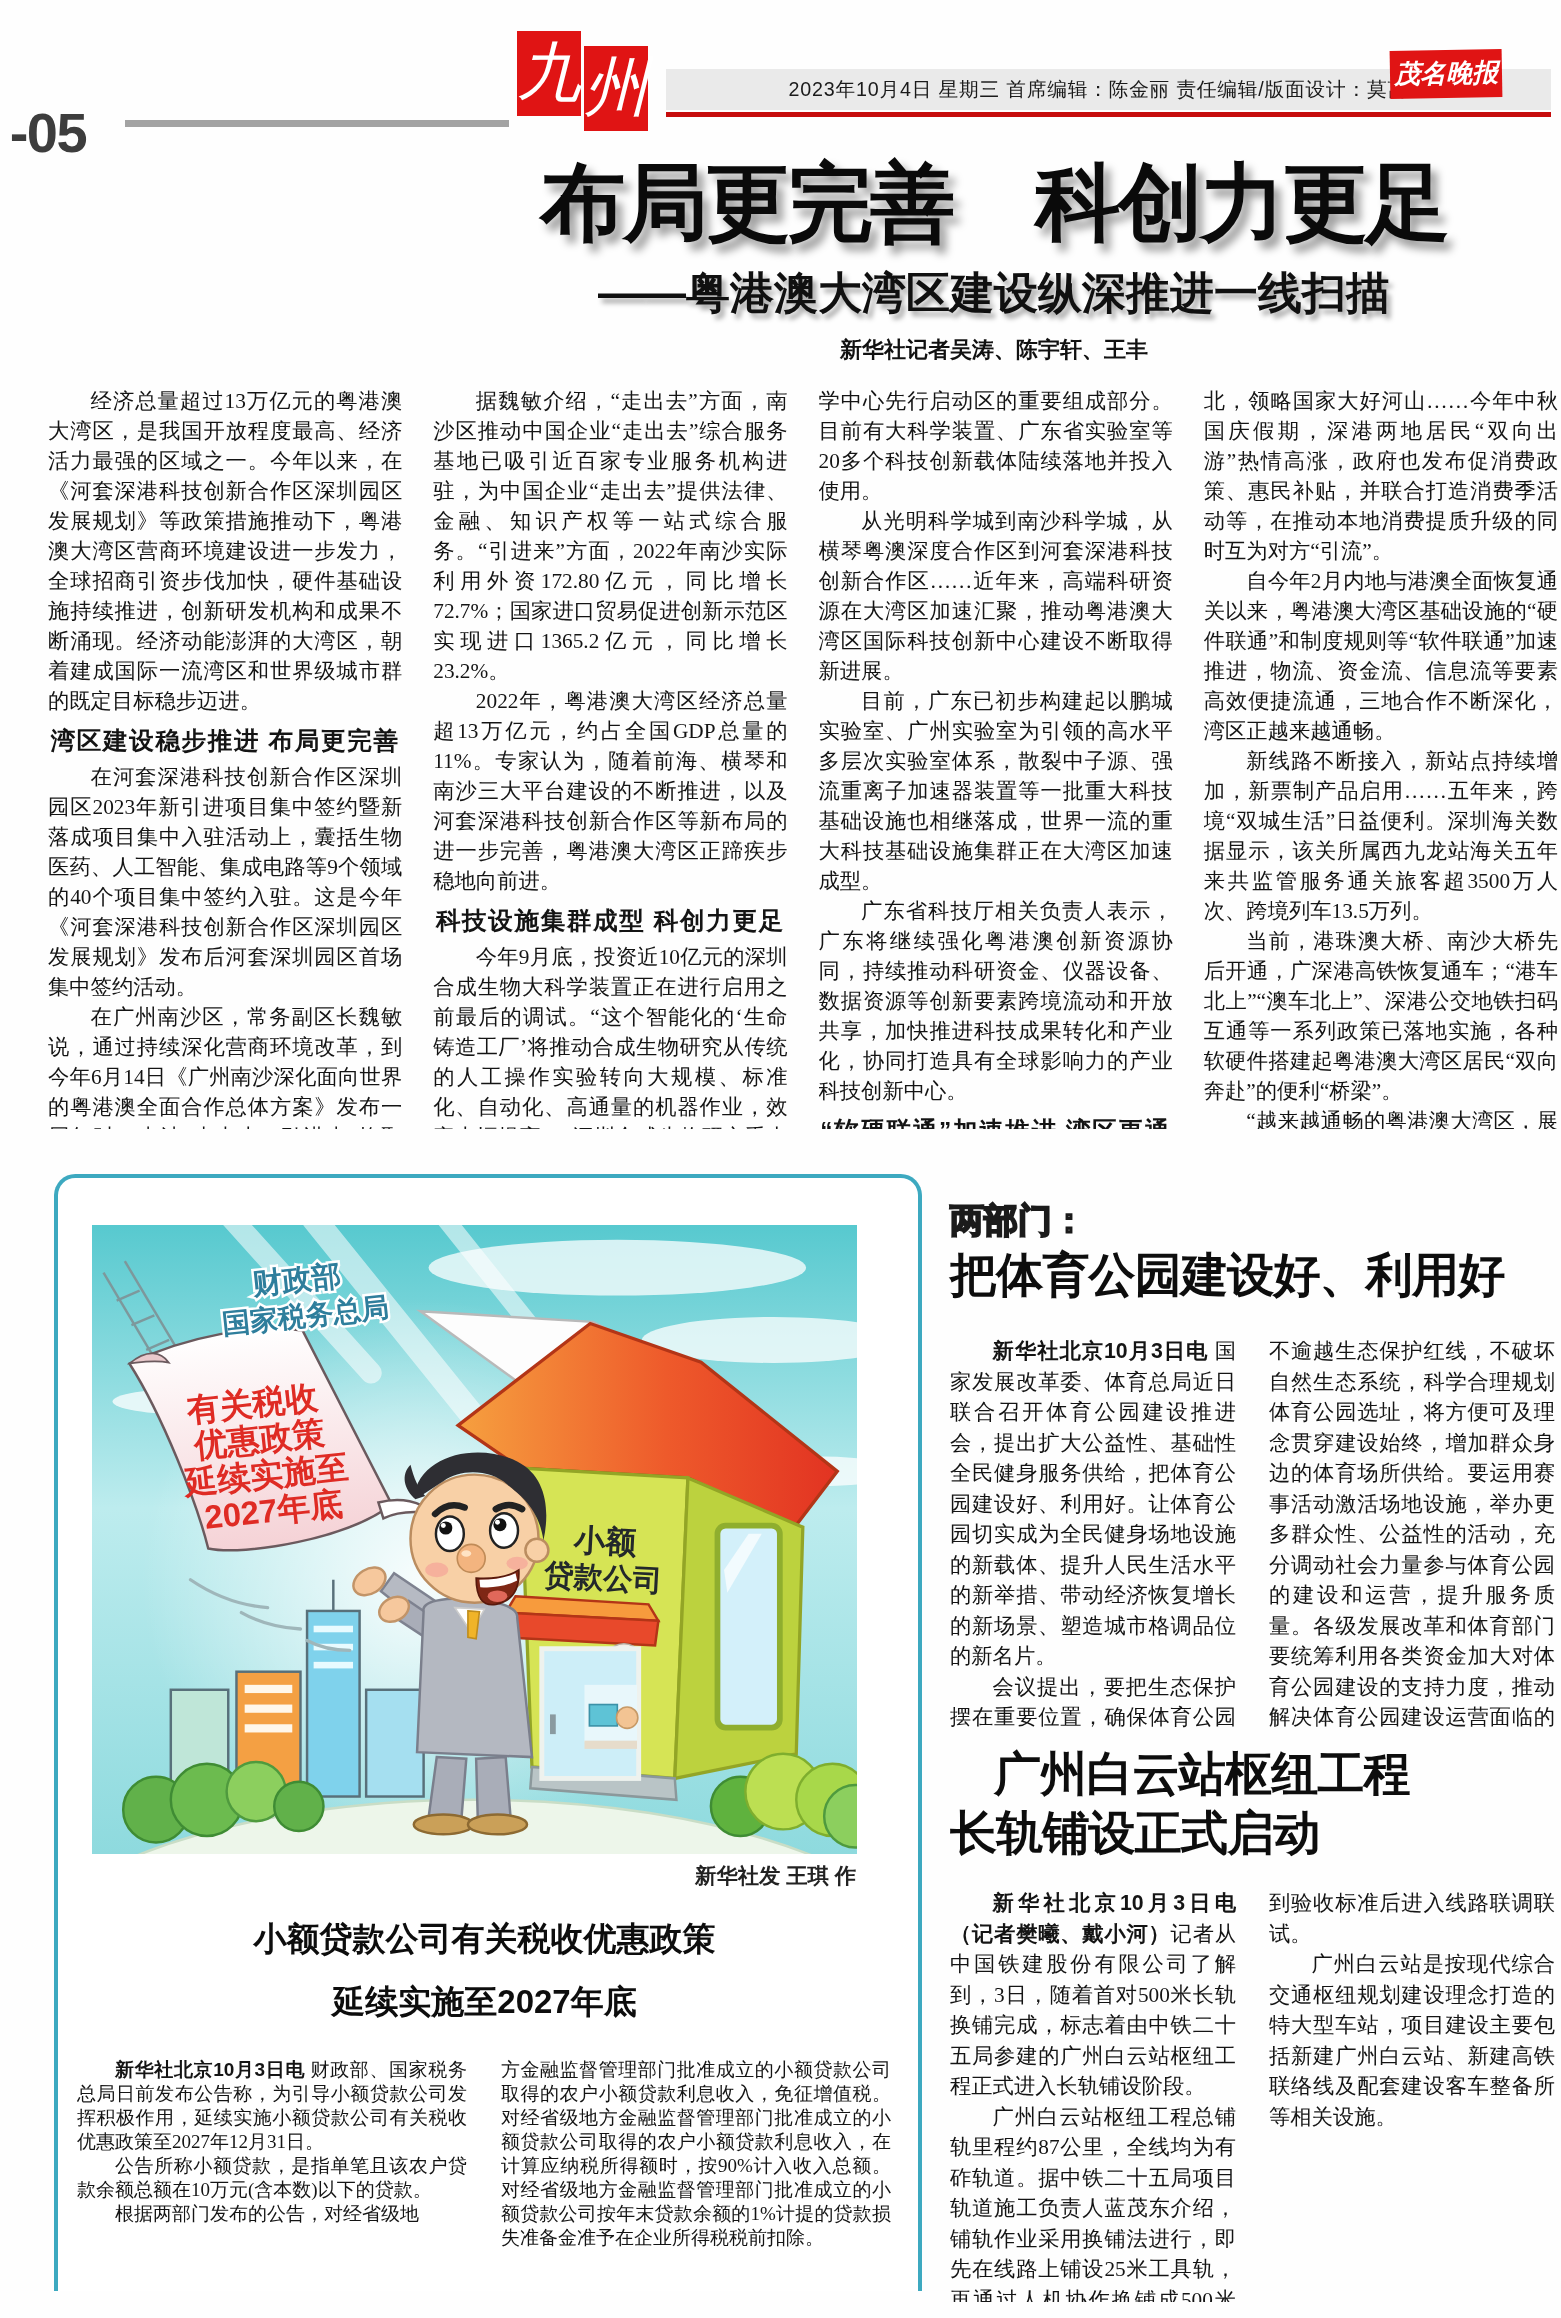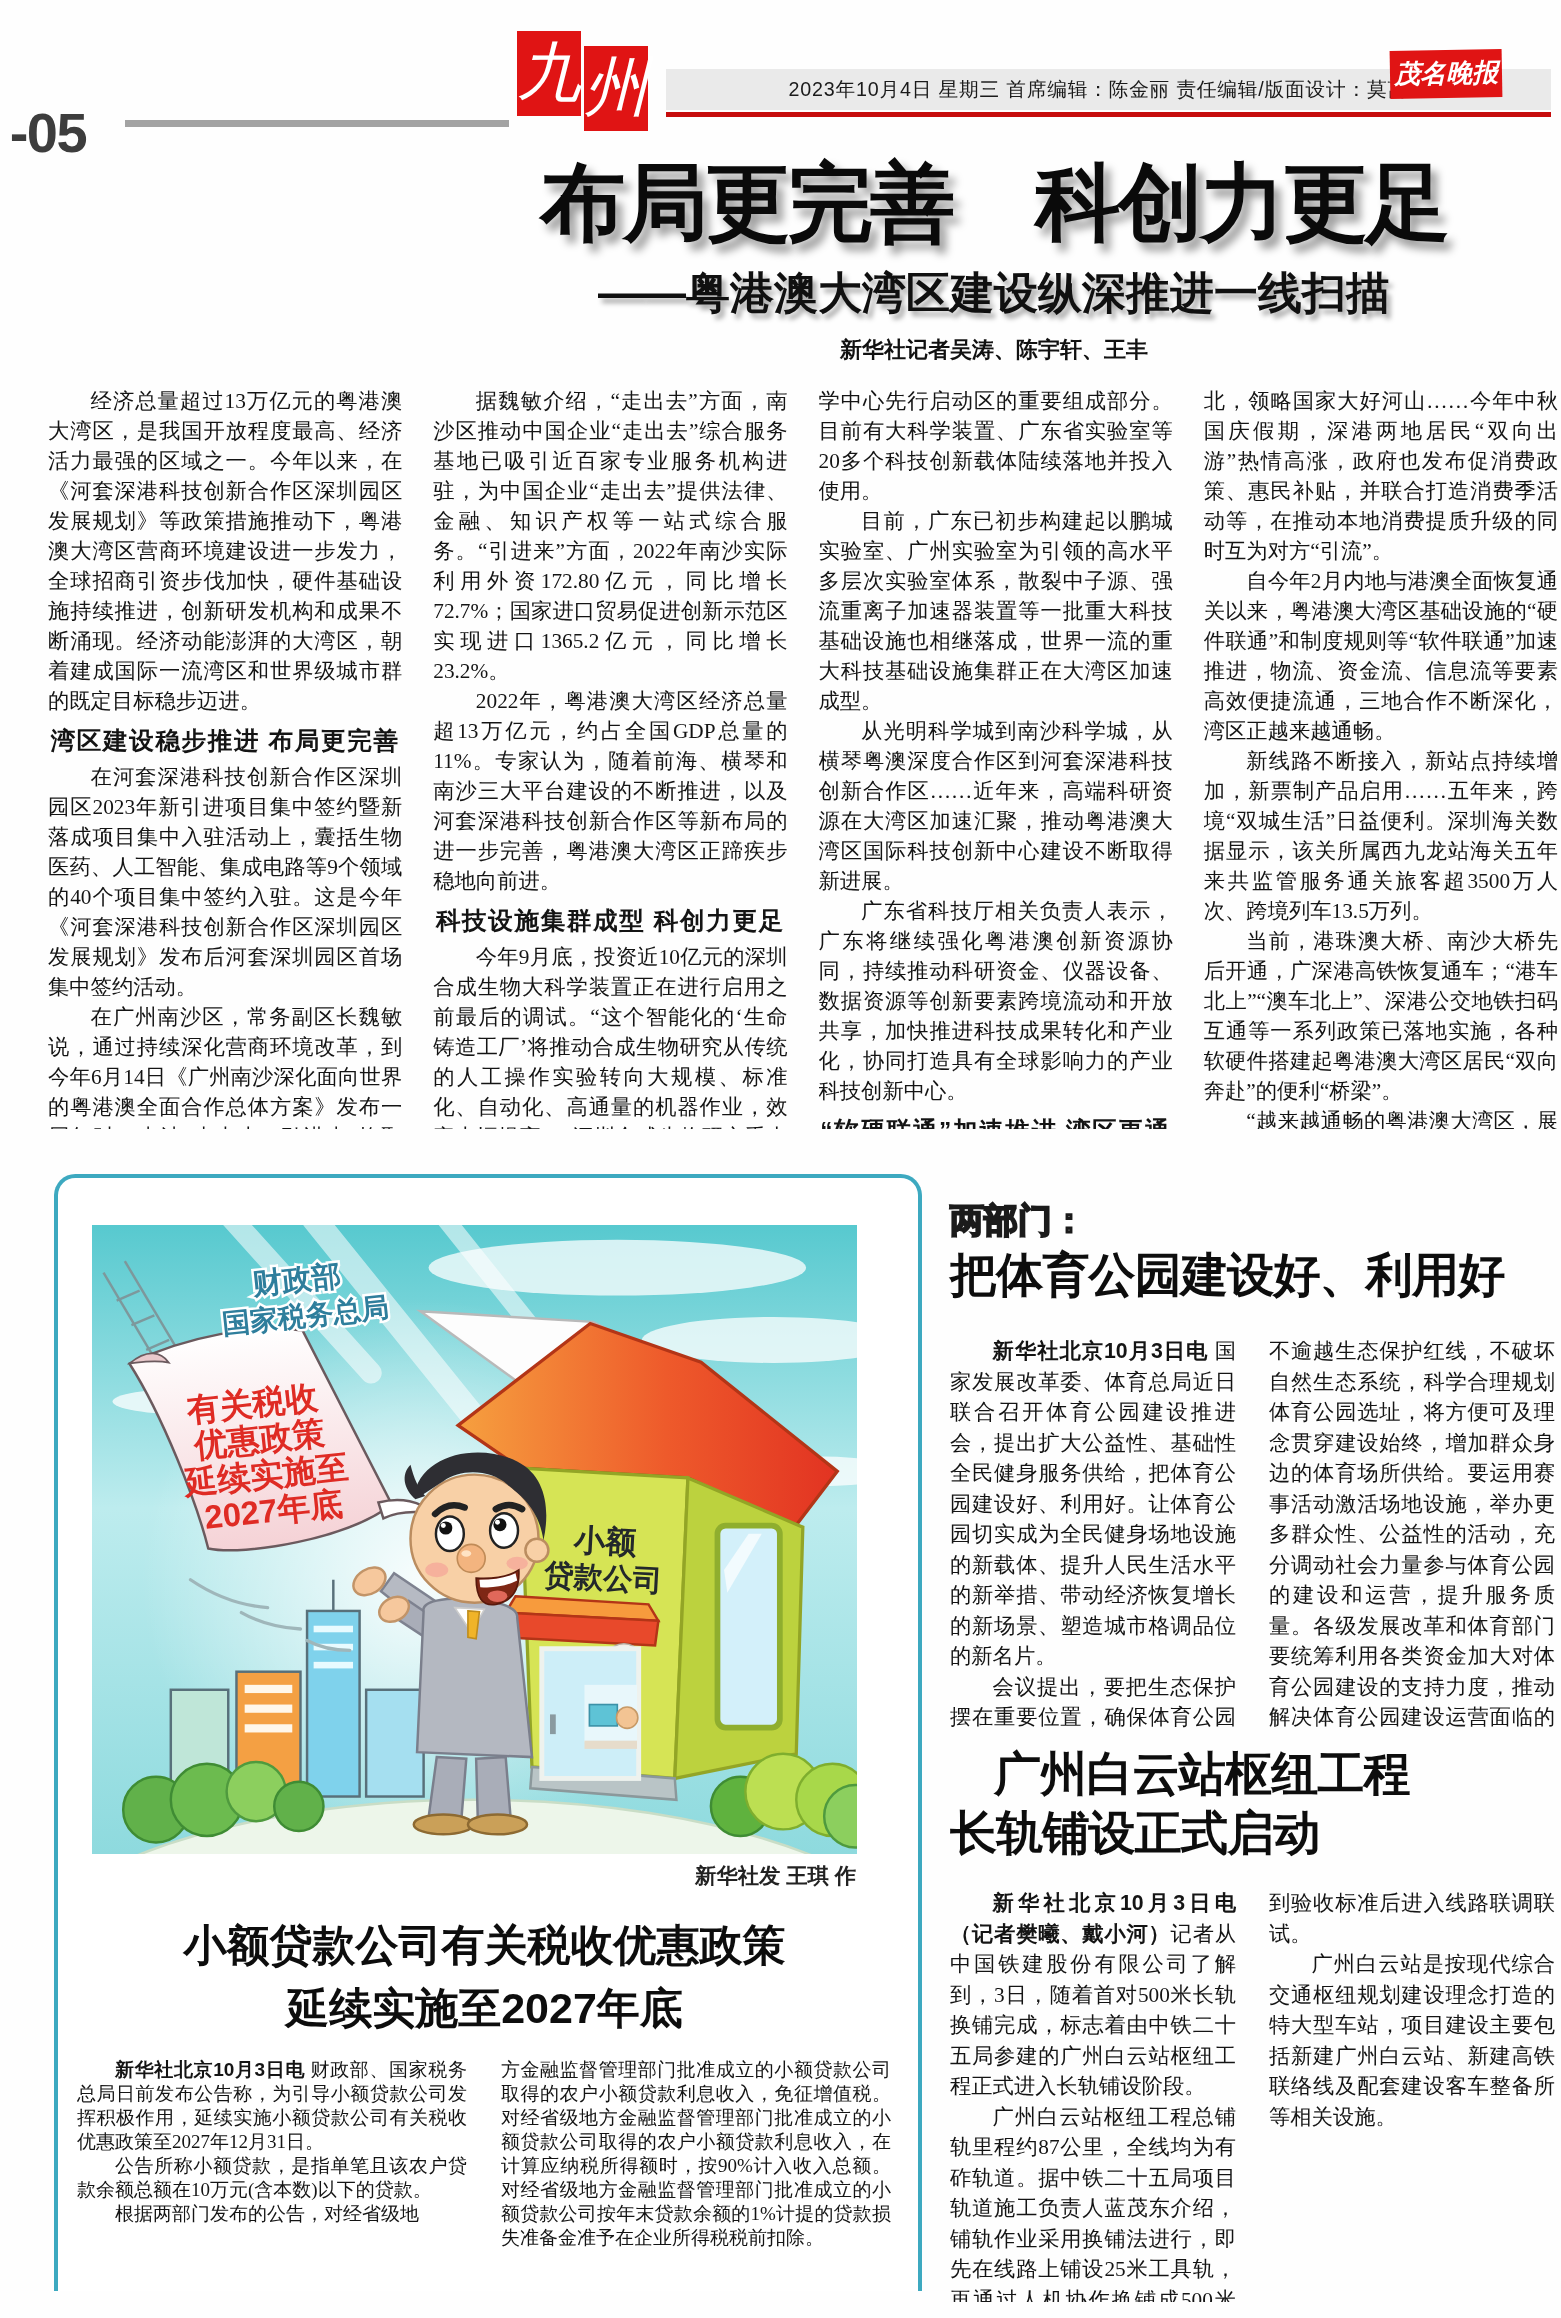--- a/index.html
+++ b/index.html
@@ -51,21 +51,21 @@
              font-size:21.3px;line-height:30px;}
   .main-body .art-h{font-size:24.6px;}
 
   
   .teal-box{position:absolute;left:54px;top:1174px;width:860px;height:1113px;
             border:4.1px solid #3da9c0;border-bottom:none;border-radius:21.3px 21.3px 0 0;background:#fff;}
   .cartoon{position:absolute;left:92px;top:1225px;width:765px;height:629px;}
   .cartoon-caption{position:absolute;left:460px;top:1861px;width:396px;text-align:right;
                    font-family:"Liberation Sans",sans-serif;font-size:21.3px;font-weight:600;color:#222;}
   .loan-title{position:absolute;left:74px;width:821px;text-align:center;
-              font-family:"Liberation Sans",sans-serif;font-weight:900;color:#0d0d0d;font-size:43px;
+              font-family:"Liberation Sans",sans-serif;font-weight:900;color:#0d0d0d;font-size:33px;
               white-space:nowrap;}
   .loan-t1{top:1917px;}
   .loan-t2{top:1980px;}
   .loan-body{position:absolute;left:77px;top:2058px;width:814px;height:235px;gap:34px;
              font-size:19px;line-height:24px;}
 
   
   .r-story{position:absolute;left:950px;width:605px;font-family:"Liberation Sans",sans-serif;}
   .outline-title{position:absolute;left:0;font-size:34px;font-weight:800;color:#ffffff;
                  -webkit-text-stroke:2px #1b1b1b;text-shadow:0 0 0.8px #333;}
@@ -105,22 +105,22 @@
         <p class="art-p">在广州南沙区，常务副区长魏敏说，通过持续深化营商环境改革，到今年6月14日《广州南沙深化面向世界的粤港澳全面合作总体方案》发布一周年时，南沙“走出去”“引进来”均取得重要成绩，高质量对外开放进展明显。</p>
       </div>
     <div class="col">
         <p class="art-p">据魏敏介绍，“走出去”方面，南沙区推动中国企业“走出去”综合服务基地已吸引近百家专业服务机构进驻，为中国企业“走出去”提供法律、金融、知识产权等一站式综合服务。“引进来”方面，2022年南沙实际利用外资172.80亿元，同比增长72.7%；国家进口贸易促进创新示范区实现进口1365.2亿元，同比增长23.2%。</p>
         <p class="art-p">2022年，粤港澳大湾区经济总量超13万亿元，约占全国GDP总量的11%。专家认为，随着前海、横琴和南沙三大平台建设的不断推进，以及河套深港科技创新合作区等新布局的进一步完善，粤港澳大湾区正蹄疾步稳地向前进。</p>
         <p class="art-h">科技设施集群成型 科创力更足</p>
         <p class="art-p">今年9月底，投资近10亿元的深圳合成生物大科学装置正在进行启用之前最后的调试。“这个智能化的‘生命铸造工厂’将推动合成生物研究从传统的人工操作实验转向大规模、标准化、自动化、高通量的机器作业，效率大幅提高。”深圳合成生物研究重大科技基础设施首席科学家刘陈立说。</p>
       </div>
     <div class="col">
         <p class="art-cont">学中心先行启动区的重要组成部分。目前有大科学装置、广东省实验室等20多个科技创新载体陆续落地并投入使用。</p>
+        <p class="art-p">从光明科学城到南沙科学城，从横琴粤澳深度合作区到河套深港科技创新合作区……近年来，高端科研资源在大湾区加速汇聚，推动粤港澳大湾区国际科技创新中心建设不断取得新进展。</p>
         <p class="art-p">目前，广东已初步构建起以鹏城实验室、广州实验室为引领的高水平多层次实验室体系，散裂中子源、强流重离子加速器装置等一批重大科技基础设施也相继落成，世界一流的重大科技基础设施集群正在大湾区加速成型。</p>
-        <p class="art-p">从光明科学城到南沙科学城，从横琴粤澳深度合作区到河套深港科技创新合作区……近年来，高端科研资源在大湾区加速汇聚，推动粤港澳大湾区国际科技创新中心建设不断取得新进展。</p>
         <p class="art-p">广东省科技厅相关负责人表示，广东将继续强化粤港澳创新资源协同，持续推动科研资金、仪器设备、数据资源等创新要素跨境流动和开放共享，加快推进科技成果转化和产业化，协同打造具有全球影响力的产业科技创新中心。</p>
         <p class="art-h">“软硬联通”加速推进 湾区更通畅</p>
       </div>
     <div class="col">
         <p class="art-cont">北，领略国家大好河山……今年中秋国庆假期，深港两地居民“双向出游”热情高涨，政府也发布促消费政策、惠民补贴，并联合打造消费季活动等，在推动本地消费提质升级的同时互为对方“引流”。</p>
         <p class="art-p">自今年2月内地与港澳全面恢复通关以来，粤港澳大湾区基础设施的“硬件联通”和制度规则等“软件联通”加速推进，物流、资金流、信息流等要素高效便捷流通，三地合作不断深化，湾区正越来越通畅。</p>
         <p class="art-p">新线路不断接入，新站点持续增加，新票制产品启用……五年来，跨境“双城生活”日益便利。深圳海关数据显示，该关所属西九龙站海关五年来共监管服务通关旅客超3500万人次、跨境列车13.5万列。</p>
         <p class="art-p">当前，港珠澳大桥、南沙大桥先后开通，广深港高铁恢复通车；“港车北上”“澳车北上”、深港公交地铁扫码互通等一系列政策已落地实施，各种软硬件搭建起粤港澳大湾区居民“双向奔赴”的便利“桥梁”。</p>
         <p class="art-p">“越来越通畅的粤港澳大湾区，展现出澎湃的经济动能。”暨南大学经济学院教授谢宝剑说。</p>
       </div>

